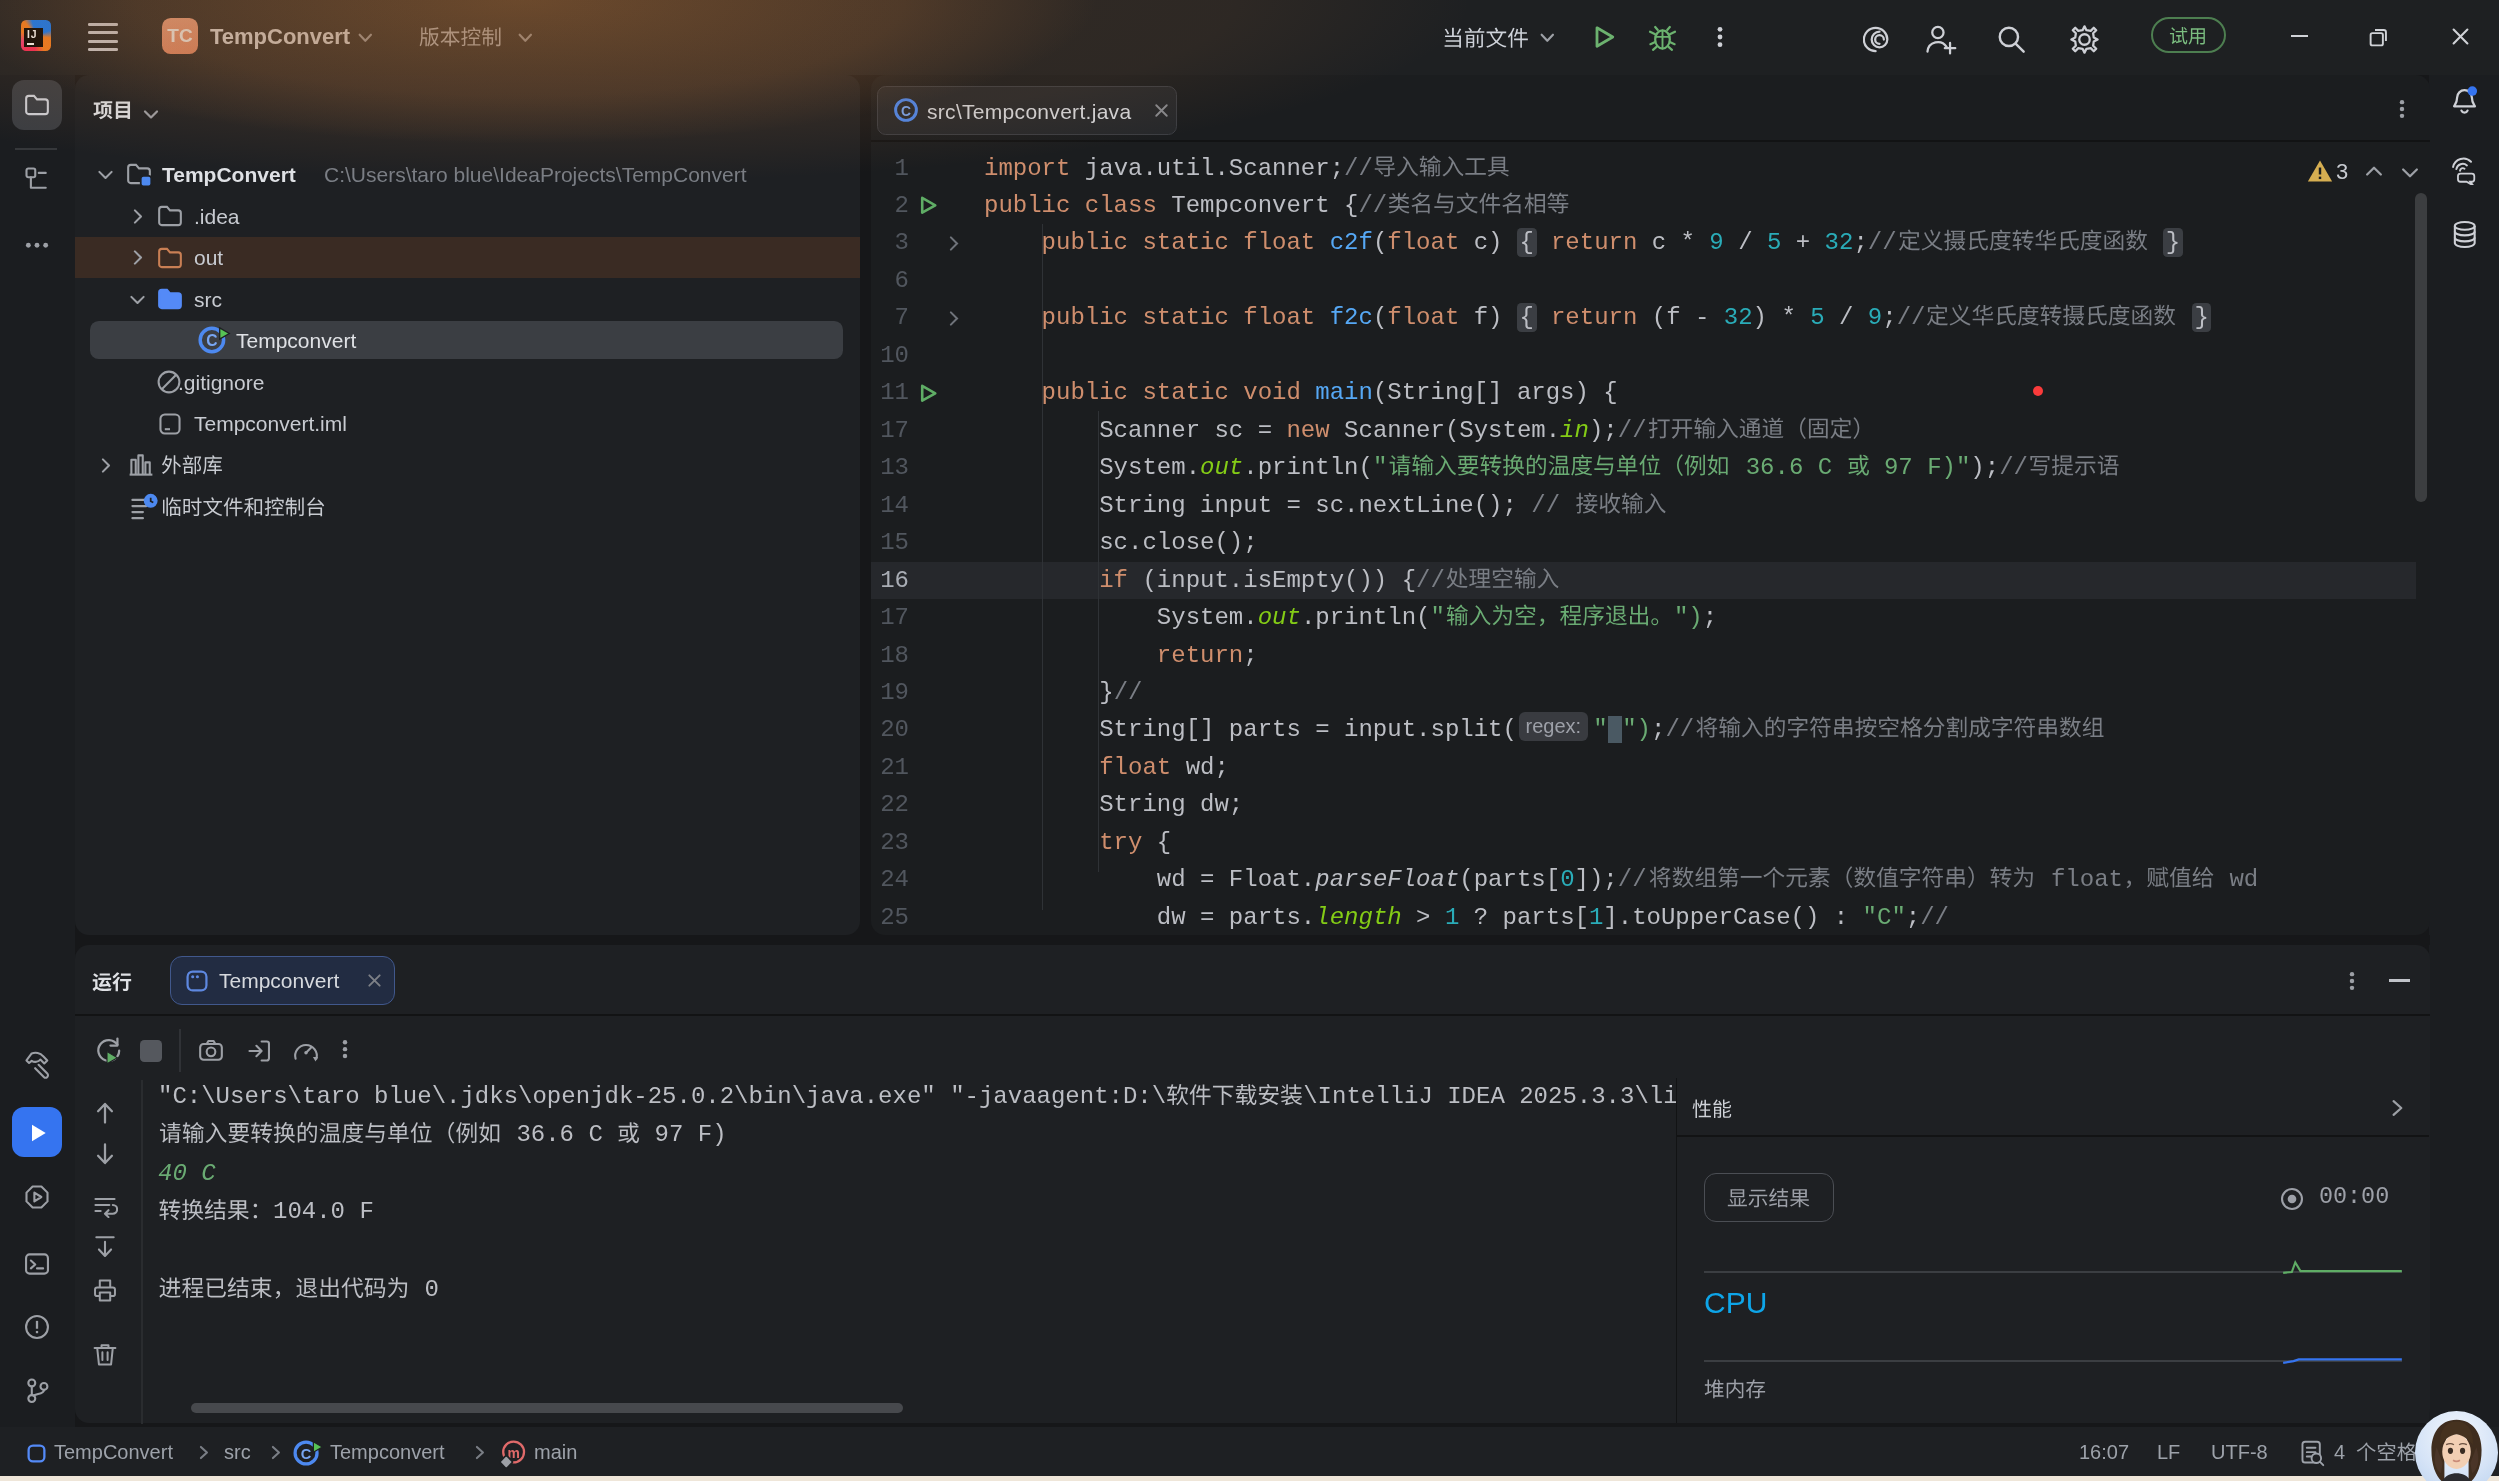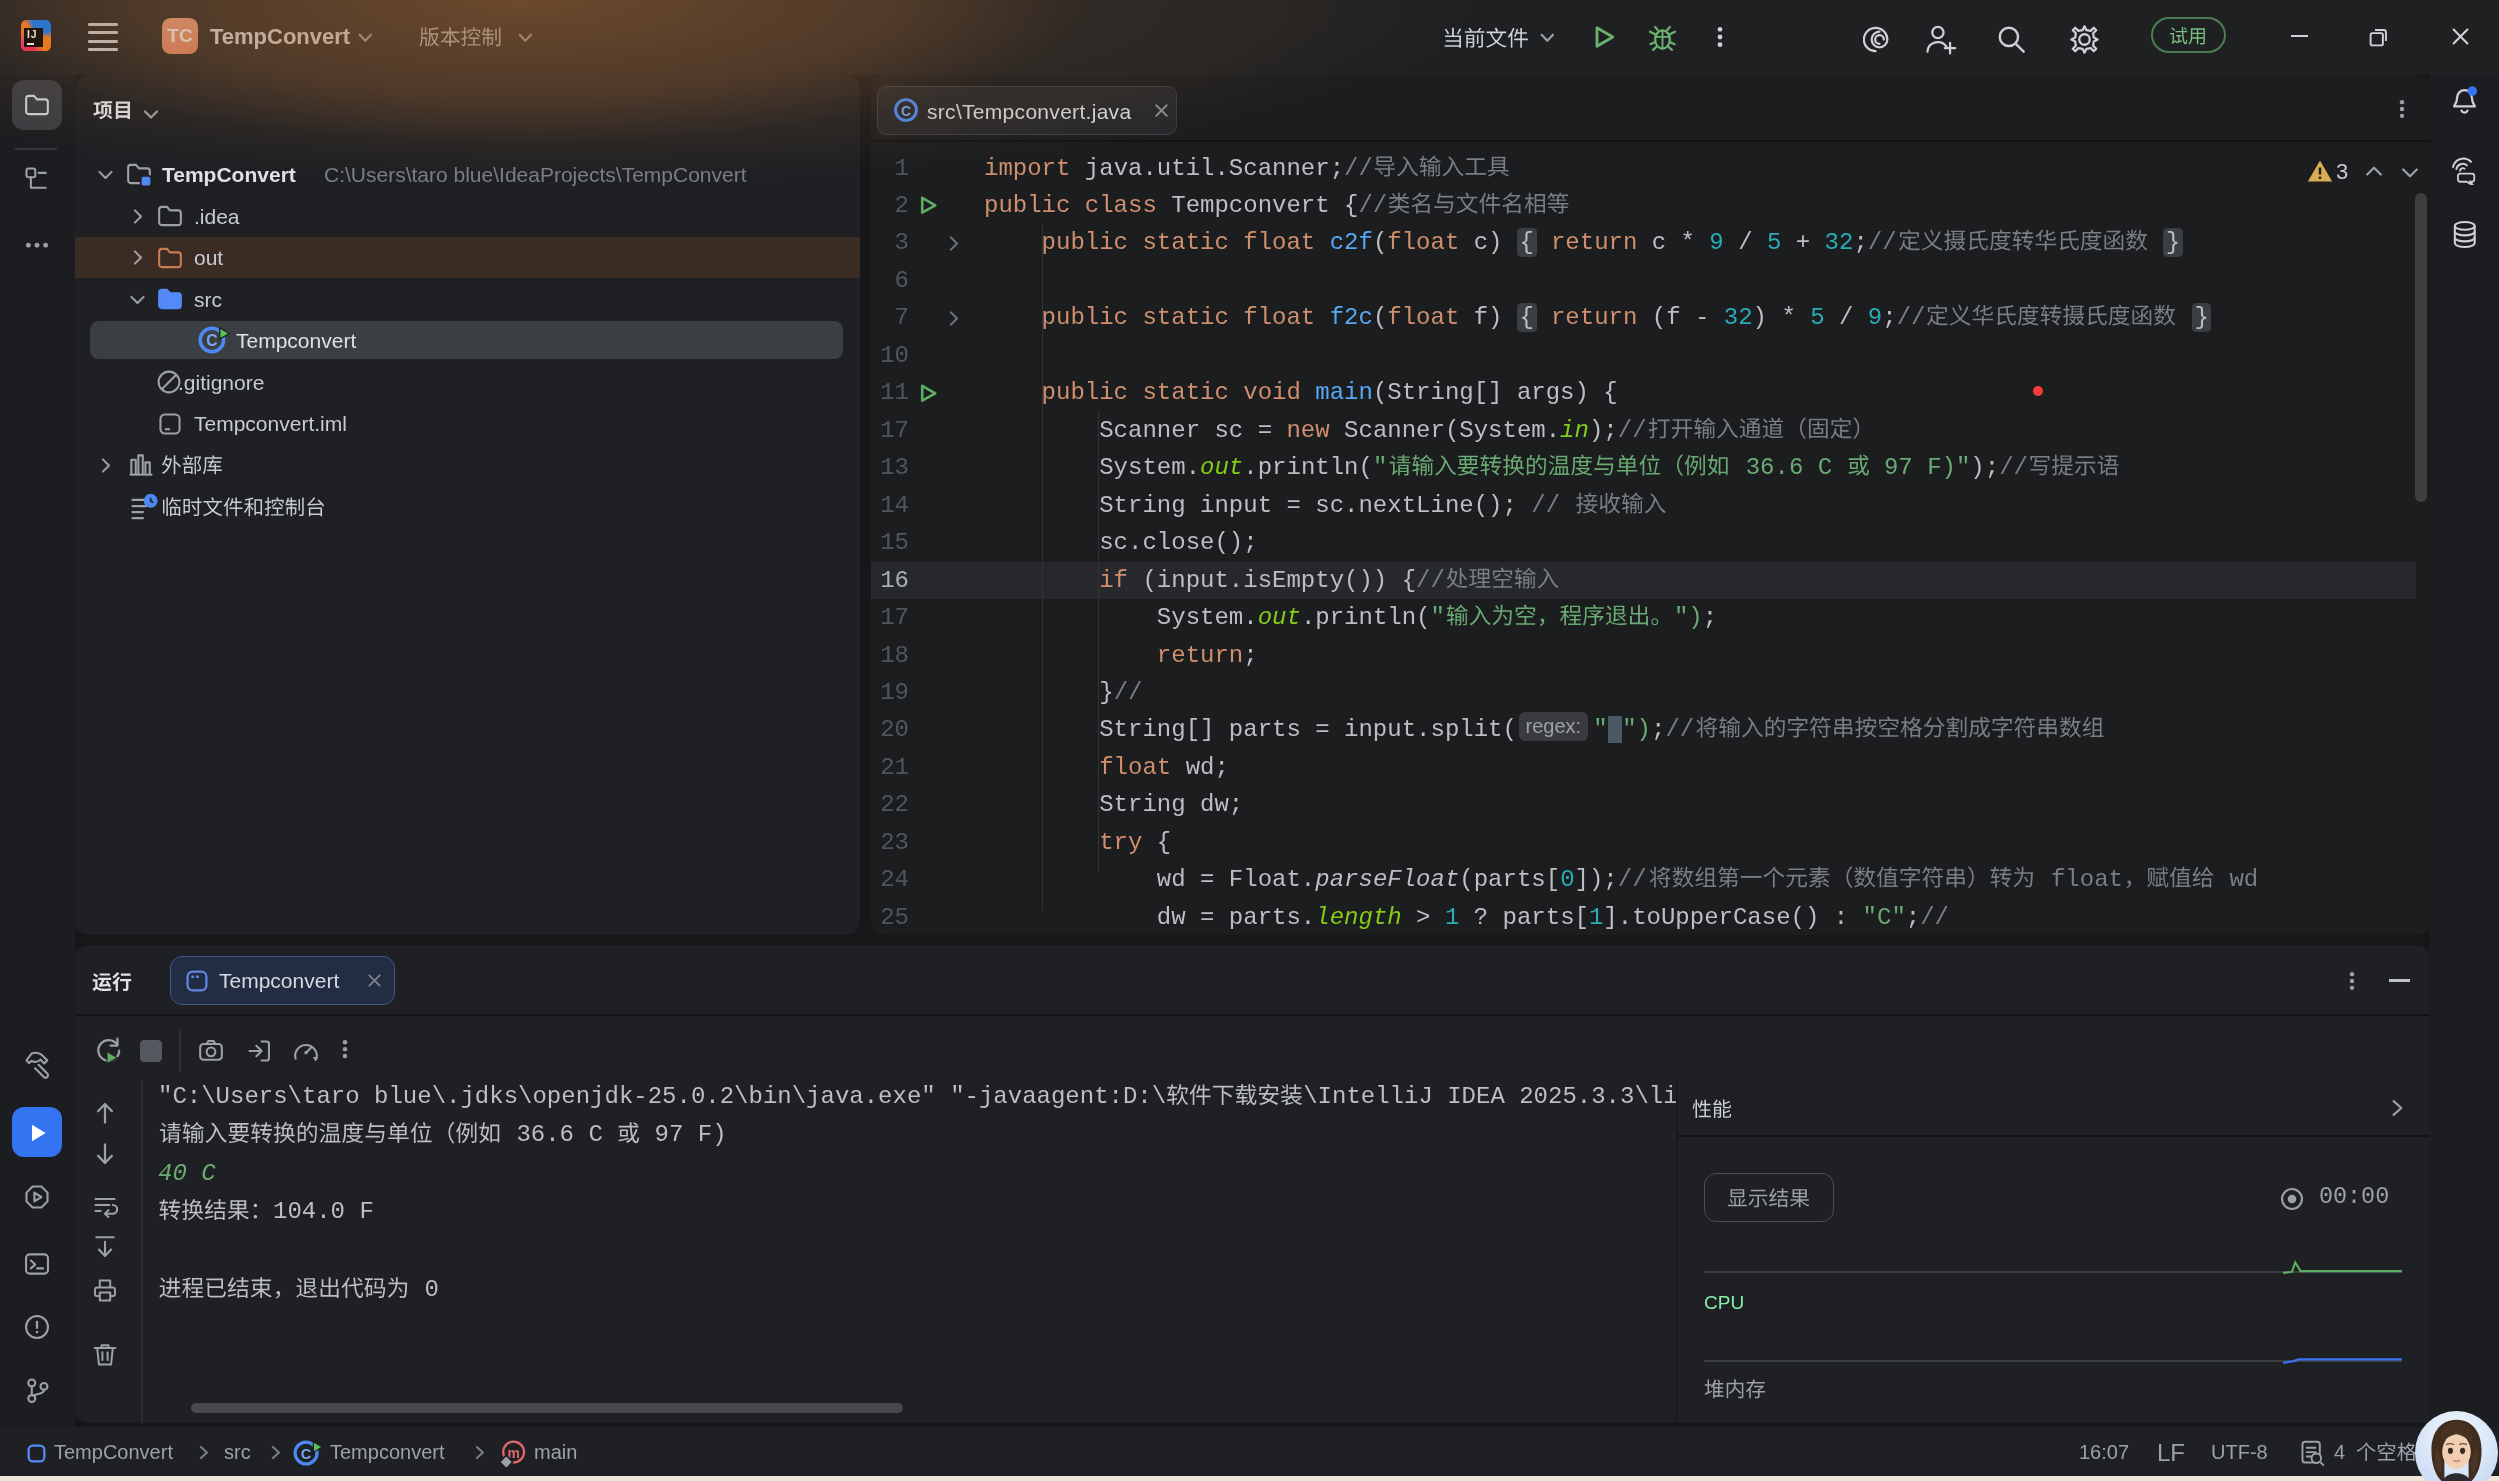--- a/index.html
+++ b/index.html
@@ -523,21 +523,21 @@
     </svg></div>
 <svg class="abs" style="left:2279px;top:1186px" width="26" height="26" viewBox="0 0 30 30">
     <circle cx="15" cy="15" r="11.5" stroke="#9da0a8" stroke-width="2.4" fill="none"></circle>
     <circle cx="15" cy="15" r="5" fill="#9da0a8"></circle>
   </svg>
 <div class="row mono" style="left:2319px;top:1180px;font-size:23.4px;color:#9da0a8;line-height:35px">00:00</div>
 <div class="abs" style="left:1704px;top:1271px;width:698px;height:1.7px;background:#3b3e42"></div>
 <svg class="abs" style="left:2283px;top:1259px" width="119" height="15.6" viewBox="0 0 137 18">
     <path d="M0 16 L10 15 L14 4 L20 14 L137 14" stroke="#5fad65" stroke-width="2.4" fill="none"></path>
   </svg>
-<div class="row" style="left:1704px;top:1285px;font-size:19px;color:#86efac;line-height:35px">CPU</div>
+<div class="row" style="left:1704px;top:1285px;font-size:30px;color:#0ea5e9;line-height:35px">CPU</div>
 <div class="abs" style="left:1704px;top:1360px;width:698px;height:1.7px;background:#3b3e42"></div>
 <svg class="abs" style="left:2283px;top:1349px" width="119" height="15.6" viewBox="0 0 137 18">
     <path d="M0 16 L12 14 L18 12 L137 12" stroke="#3574f0" stroke-width="2.6" fill="none"></path>
   </svg>
 <div class="abs" style="left:1704px;top:1374px"><svg style="vertical-align:top;" width="62" height="29.5" viewBox="0 0 72.0 34">
       <g fill="#9da0a8" transform="translate(0,26.12) scale(0.02400,-0.02400)">
         <use href="#g5806" x="0"></use>
         <use href="#g5185" x="1000"></use>
         <use href="#g5B58" x="2000"></use>
       </g>
@@ -738,21 +738,21 @@
 <svg class="abs" style="left:470px;top:1443px" width="19" height="19" viewBox="0 0 22 22">
     <path d="M8 4.5 L15 11 L8 17.5" stroke="#7a7e85" stroke-width="2.4" fill="none" stroke-linecap="round" stroke-linejoin="round"></path>
   </svg>
 <svg class="abs" style="left:498px;top:1439px" width="29.5" height="29.5" viewBox="0 0 34 34">
 <circle cx="18" cy="15" r="12" stroke="#e06a6a" stroke-width="2.6" fill="none"></circle>
 <text x="18" y="22" font-family="Liberation Sans" font-size="16" font-weight="bold" fill="#e06a6a" text-anchor="middle">m</text>
 <rect x="4" y="21" width="11" height="11" rx="2" transform="rotate(45 9.5 26.5)" fill="#9da0a6" stroke="#1e2023" stroke-width="2"></rect>
   </svg>
 <div class="row" style="left:534px;top:1435px;font-size:20px;color:#9da2aa;line-height:35px">main</div>
 <div class="row" style="left:2079px;top:1435px;font-size:20px;color:#9da2aa;line-height:35px">16:07</div>
-<div class="row" style="left:2157px;top:1435px;font-size:24px;color:#9da2aa;line-height:35px">LF</div>
+<div class="row" style="left:2157px;top:1435px;font-size:20px;color:#9da2aa;line-height:35px">LF</div>
 <div class="row" style="left:2211px;top:1435px;font-size:20px;color:#9da2aa;line-height:35px">UTF-8</div>
 <svg class="abs" style="left:2299px;top:1439px" width="26" height="28" viewBox="0 0 30 32">
 <g stroke="#9da2aa" stroke-width="2.2" fill="none" stroke-linecap="round">
 <rect x="4" y="3" width="20" height="24" rx="3"></rect>
 <path d="M9 10 H19 M9 15 H19 M9 20 H14"></path>
 <circle cx="20" cy="22" r="5.5" fill="#1e2023"></circle>
 <path d="M24 26 L28 30"></path>
 </g>
   </svg>
 <div class="row" style="left:2334px;top:1435px;font-size:20px;color:#9da2aa;line-height:35px">4 </div>

